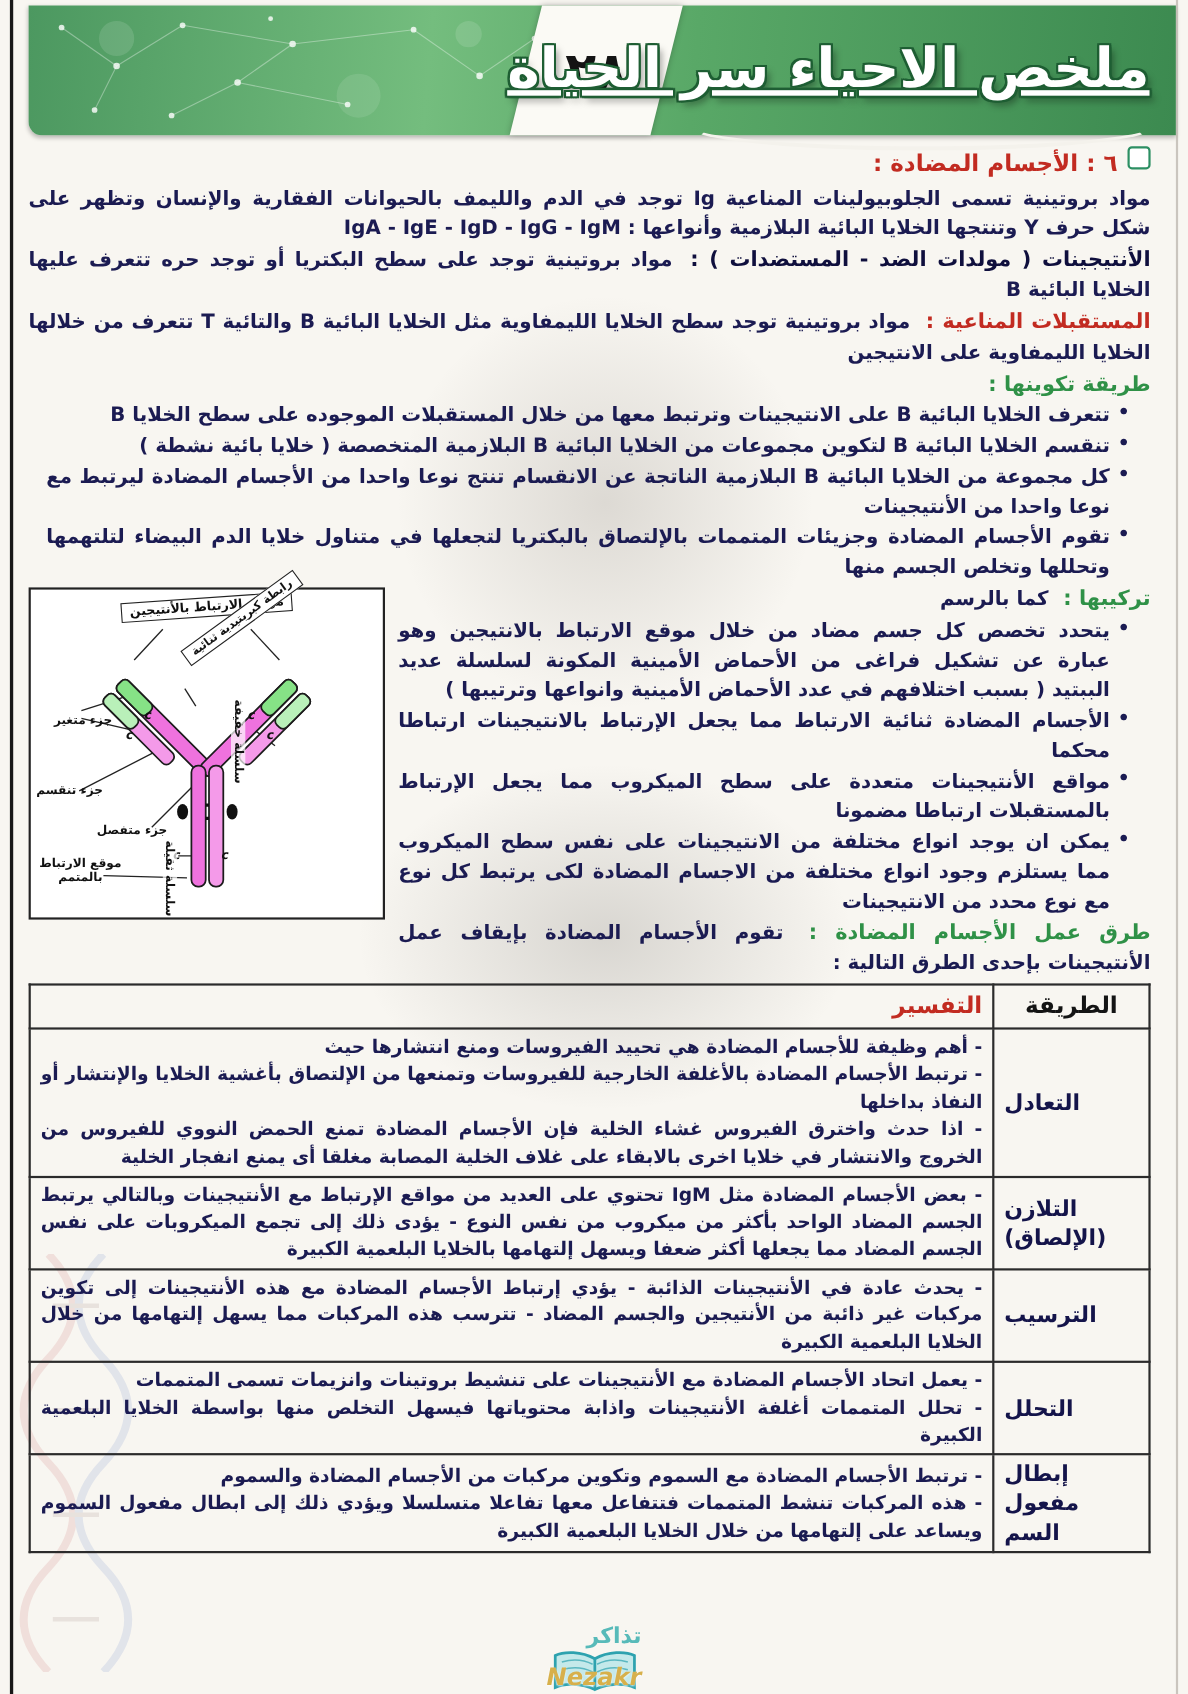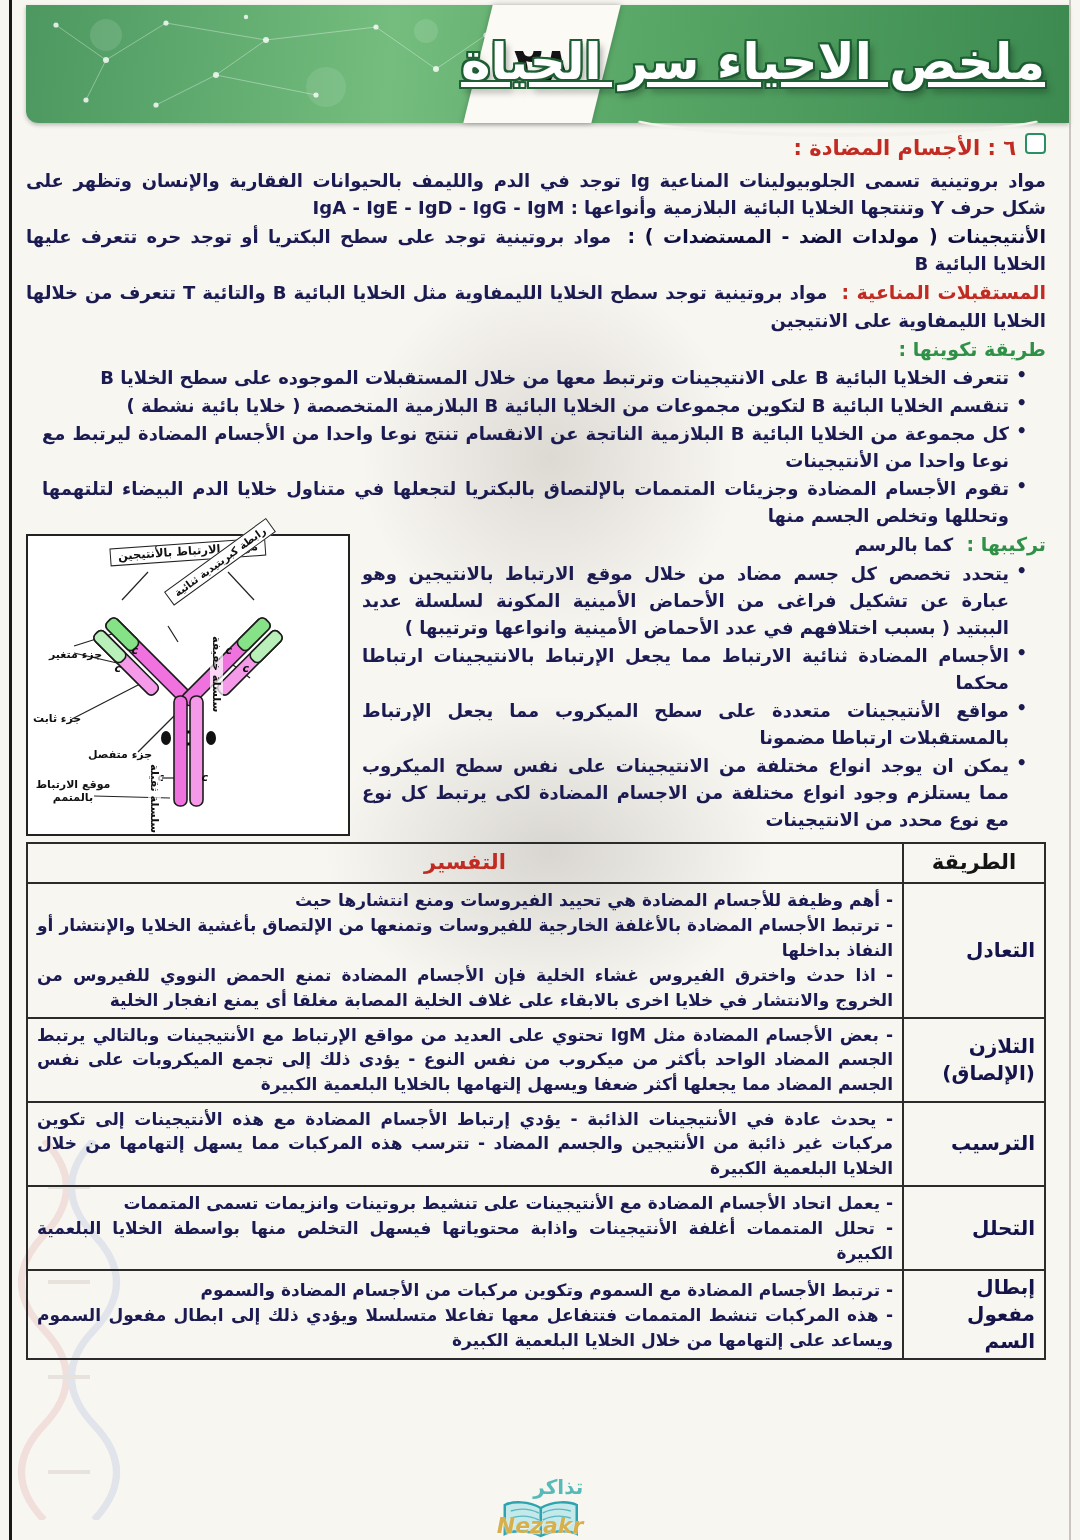--- a/index.html
+++ b/index.html
@@ -51,23 +51,23 @@
   .lb-var{top:112px;left:5px;margin-left:16px;}
   .lb-const{top:176px;left:5px;}
   .lb-light{top:100px;left:182px;background:rgba(255,255,255,.7);}
   .lb-hinge{top:212px;left:60px;}
   .lb-heavy{top:228px;left:120px;background:rgba(255,255,255,.7);}
   .lb-comp{top:242px;left:5px;width:80px;white-space:normal;text-align:center;}
 
   
   .mtable{width:100%;border-collapse:collapse;margin-top:5px;clear:both;background:transparent;}
   .mtable th,.mtable td{border:2px solid #2b2b2b;padding:3px 9px;vertical-align:middle;}
-  .h-exp{color:#c22b21;font-size:21px;text-align:center;}
+  .h-exp{color:#c22b21;font-size:21px;}
   .h-met{font-size:21px;color:#141414;text-align:center;width:142px;}
-  .met{font-size:20px;text-align:right;color:#14144a;width:142px;line-height:1.35;}
+  .met{font-size:20px;text-align:left;color:#14144a;width:142px;line-height:1.35;}
   .exp div{font-size:17px;line-height:1.45;margin:1px 0;color:#1b1b52;}
 
   
   .brand{position:absolute;left:50%;bottom:2px;transform:translateX(-50%);z-index:3;text-align:right;direction:ltr;opacity:.9;}
   .brand .ar{color:#1aa3a3;font-size:20px;font-weight:700;opacity:.8;}
   .brand .en{color:#d4a93a;font-size:22px;font-weight:700;font-style:italic;margin-top:-34px;text-shadow:0 1px 2px rgba(255,255,255,.8);}
 </style>
 </head>
 <body>
 
@@ -192,36 +192,40 @@
           <text x="221" y="136">c</text>
           <text x="110" y="118">c</text>
           <text x="93" y="136">c</text>
           <text x="136" y="245">c</text>
           <text x="180" y="245">c</text>
         </g>
       </svg>
       <div class="dlbl boxed lb-top">مواقع الارتباط بالأنتيجين</div>
       <div class="dlbl boxed lb-ds">رابطة كبريتيدية ثنائية</div>
       <div class="dlbl lb-var">جزء متغير</div>
-      <div class="dlbl lb-const">جزء ثابت</div>
+      <div class="dlbl lb-const">جزء تنقسم</div>
       <div class="dlbl vert lb-light">سلسلة خفيفة</div>
       <div class="dlbl lb-hinge">جزء متفصل</div>
       <div class="dlbl vert lb-heavy">سلسلة ثقيلة</div>
       <div class="dlbl lb-comp">موقع الارتباط بالمتمم</div>
     </figure>
 
     <p class="para">
       <span class="lead green">تركيبها :</span>
       <span>كما بالرسم</span>
     </p>
     <div class="bullet"><span>يتحدد تخصص كل جسم مضاد من خلال موقع الارتباط بالانتيجين وهو عبارة عن تشكيل فراغى من الأحماض الأمينية المكونة لسلسلة عديد الببتيد ( بسبب اختلافهم في عدد الأحماض الأمينية وانواعها وترتيبها )</span></div>
     <div class="bullet"><span>الأجسام المضادة ثنائية الارتباط مما يجعل الإرتباط بالانتيجينات ارتباطا محكما</span></div>
     <div class="bullet"><span>مواقع الأنتيجينات متعددة على سطح الميكروب مما يجعل الإرتباط بالمستقبلات ارتباطا مضمونا</span></div>
     <div class="bullet"><span>يمكن ان يوجد انواع مختلفة من الانتيجينات على نفس سطح الميكروب مما يستلزم وجود انواع مختلفة من الاجسام المضادة لكى يرتبط كل نوع مع نوع محدد من الانتيجينات</span></div>
 
+    <p class="para">
+      <span class="lead green">طرق عمل الأجسام المضادة :</span>
+      <span>تقوم الأجسام المضادة بإيقاف عمل الأنتيجينات بإحدى الطرق التالية :</span>
+    </p>
 
     <table class="mtable">
       <colgroup>
           <col style="width:142px">
           <col>
         </colgroup>
       <tbody>
           <tr>
         <th class="h-met">الطريقة</th>
         <th class="h-exp">التفسير</th>

